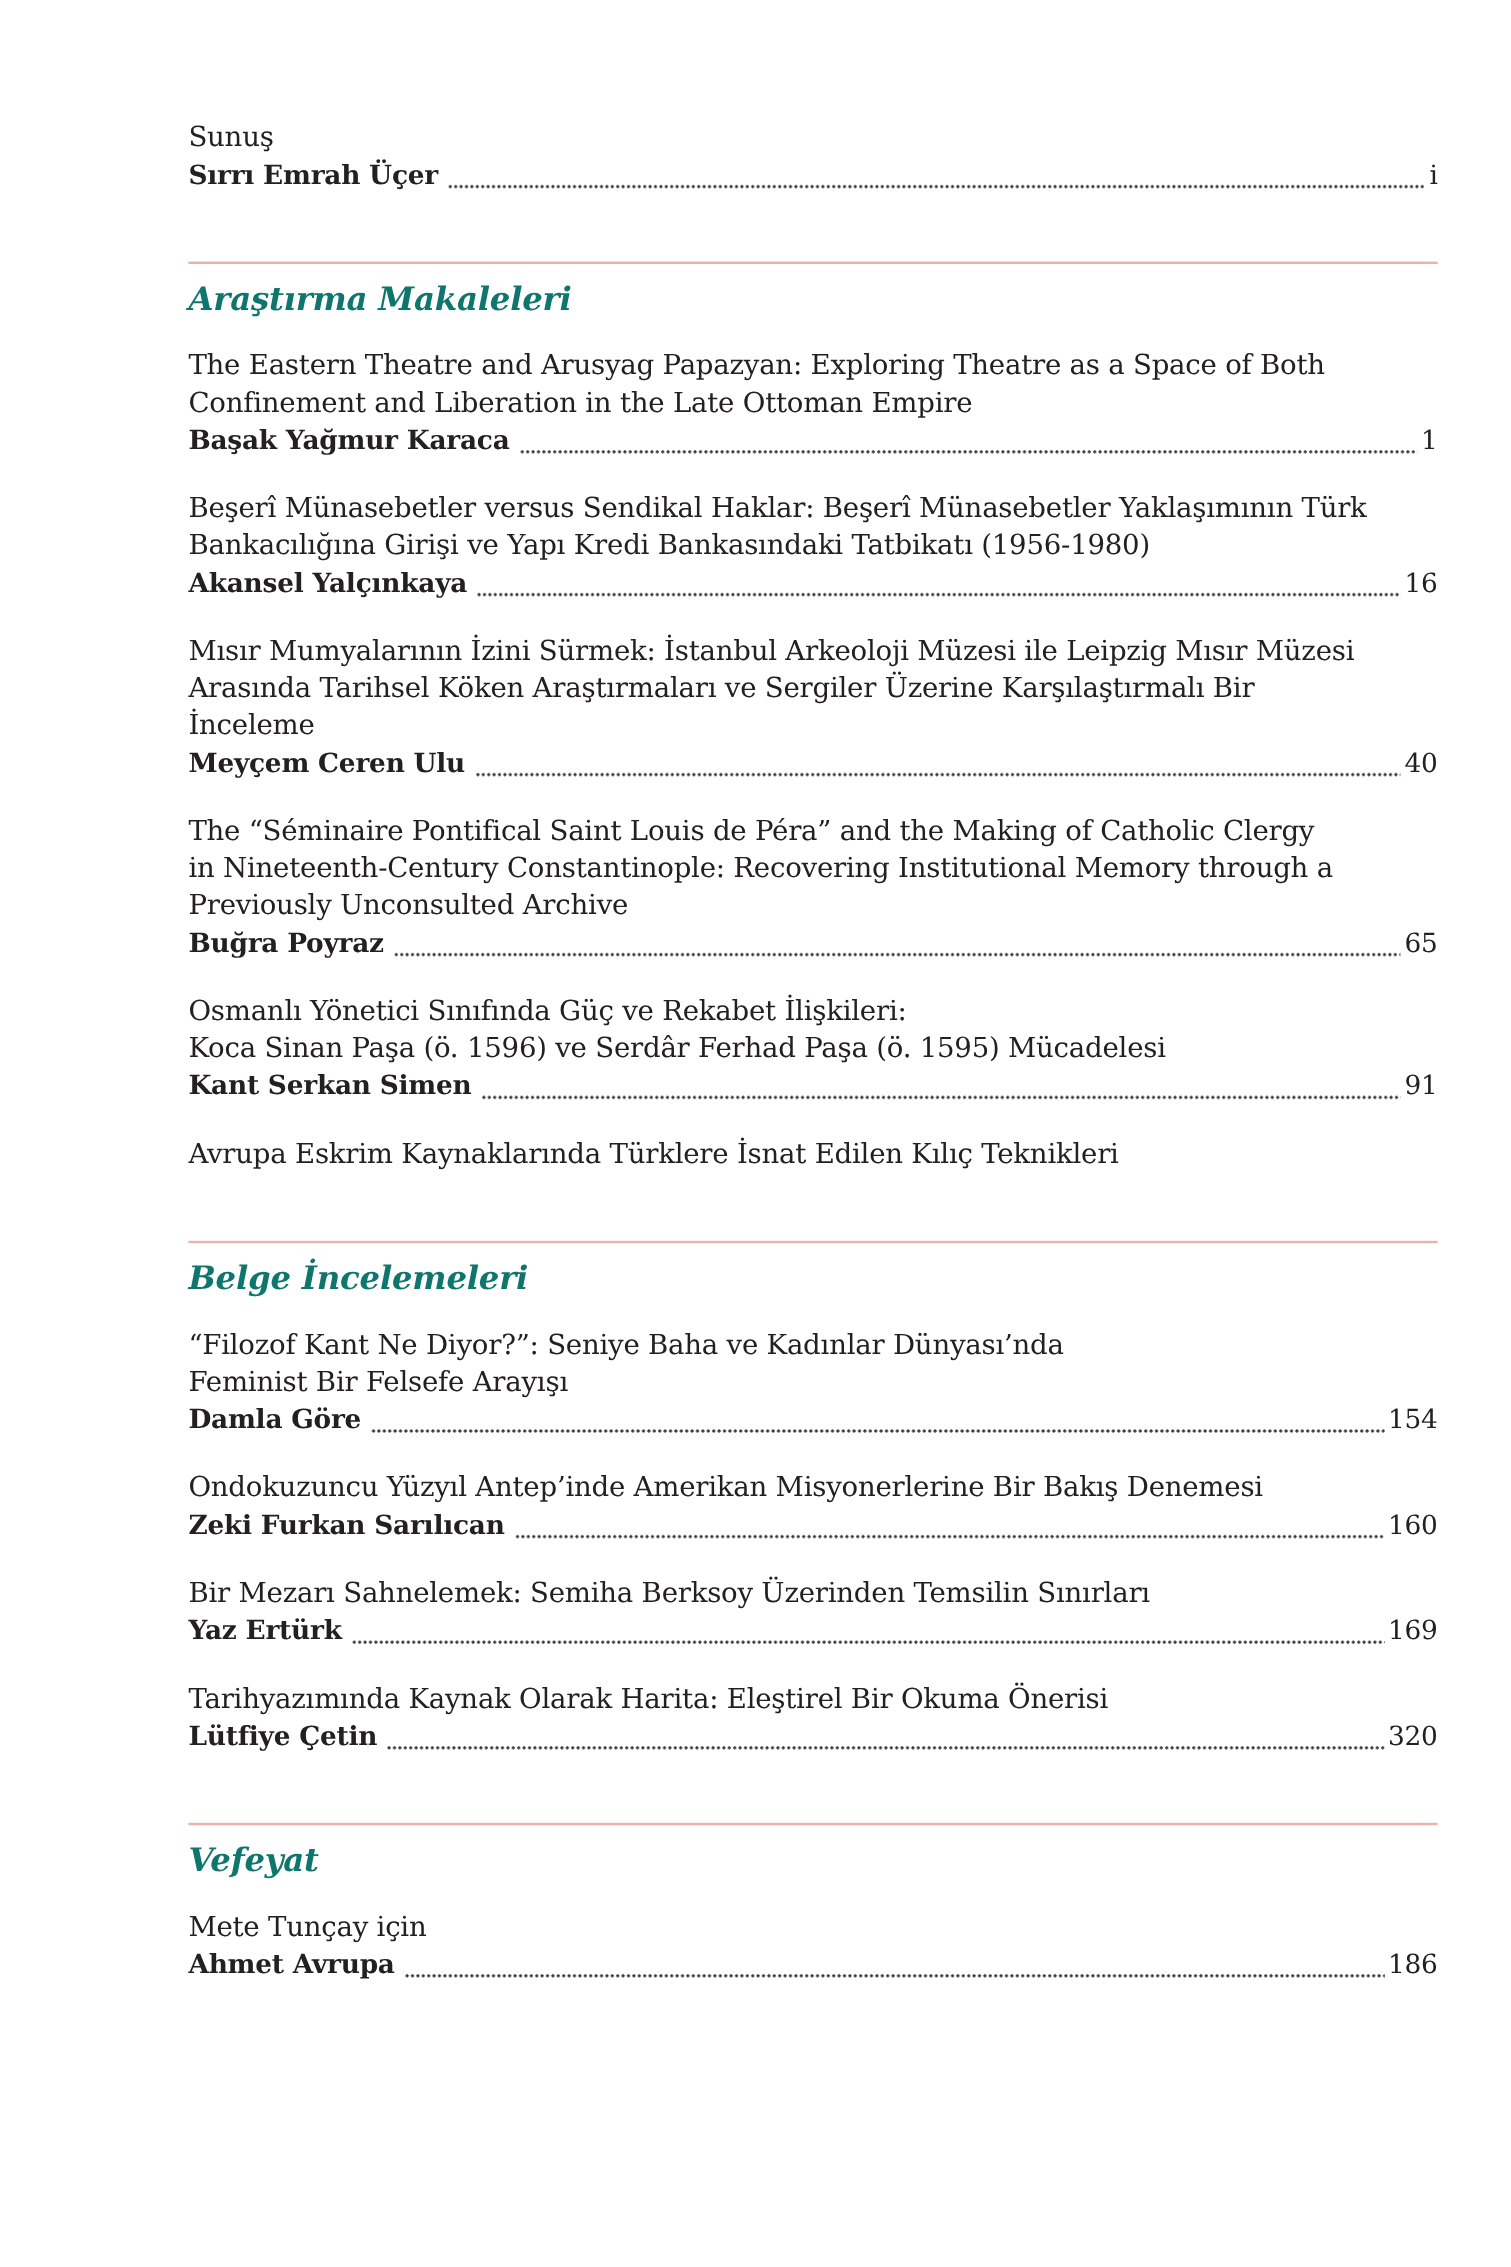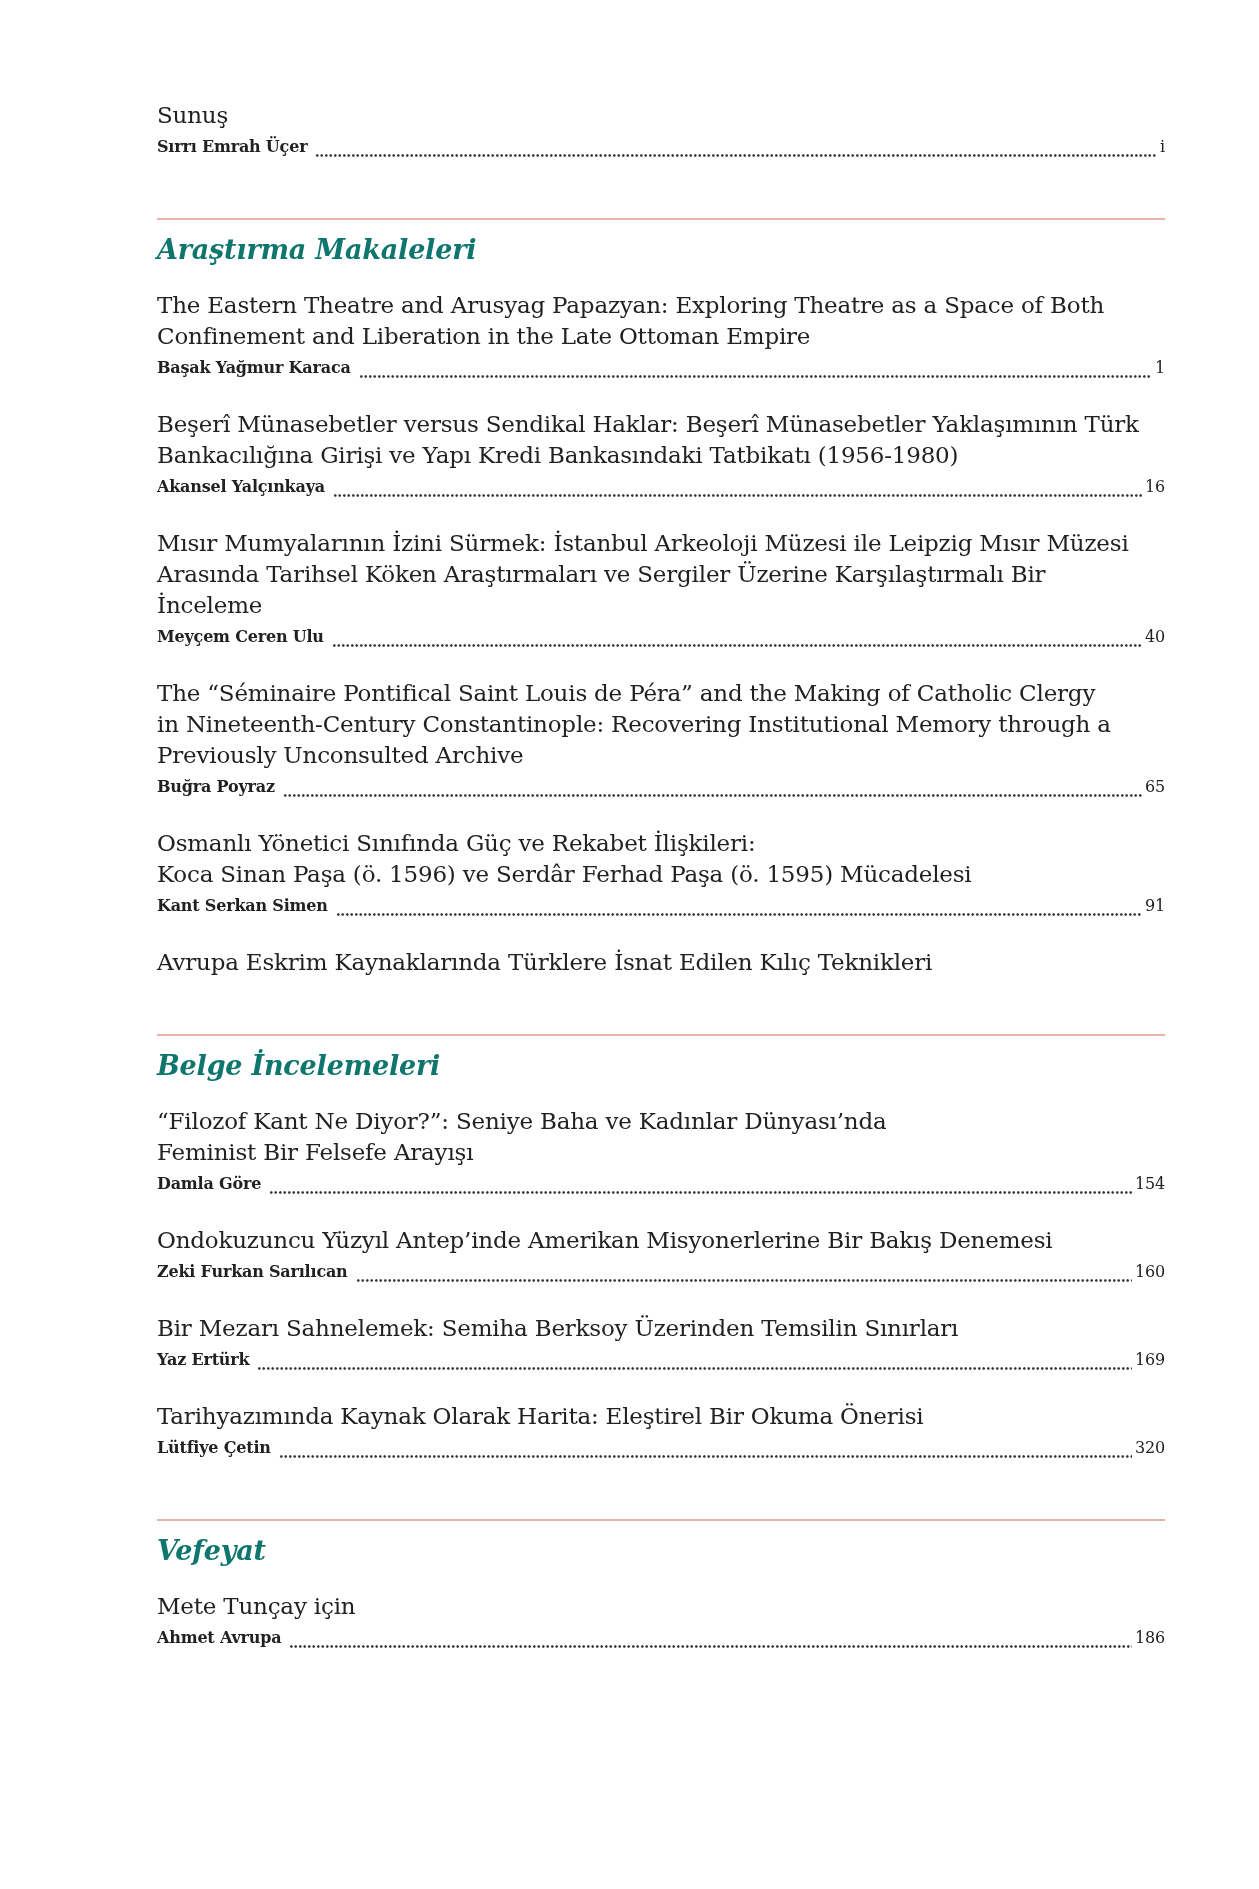--- a/index.html
+++ b/index.html
@@ -11,34 +11,34 @@
     width: 1259px;
     height: 1889px;
     font-family: "DejaVu Serif", "Liberation Serif", serif;
     color: #232021;
     overflow: hidden;
   }
   .page {
     box-sizing: border-box;
     width: 1259px;
     height: 1453px;
-    padding: 100px 94px 0 157px;
+    padding: 100px 61px 0 157px;
   }
   .entry { }
   .entry + .entry { margin-top: 26px; }
   .entry-title {
     font-size: 23px;
     line-height: 31px;
     white-space: pre-line;
     letter-spacing: -0.2px;
   }
   .author-row {
     display: flex;
     align-items: baseline;
-    font-size: 16px;
+    font-size: 22px;
     line-height: 31px;
     text-align: center;
   }
   .author {
     font-weight: bold;
     white-space: nowrap;
     letter-spacing: -0.2px;
   }
   .leader {
     flex: 1 1 auto;

